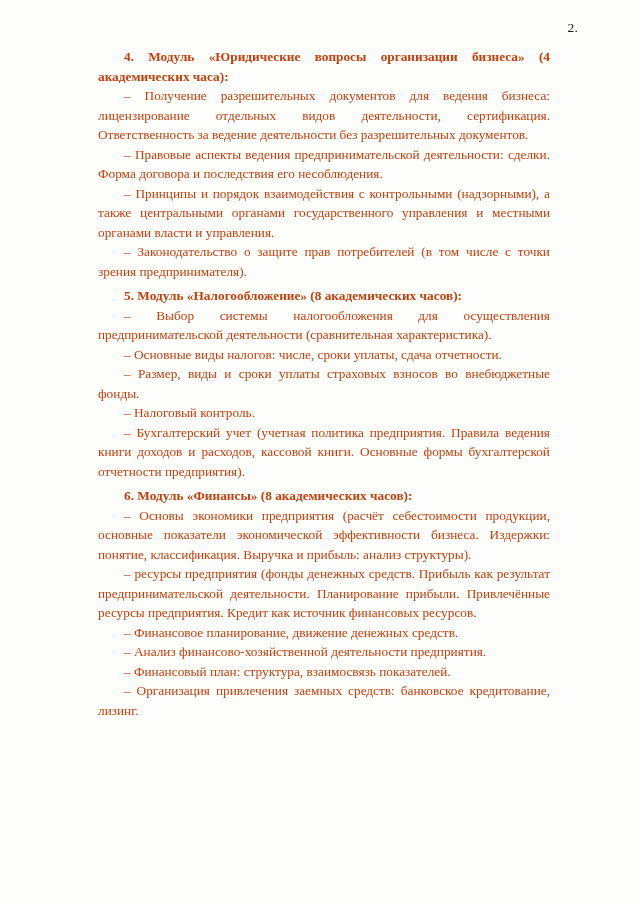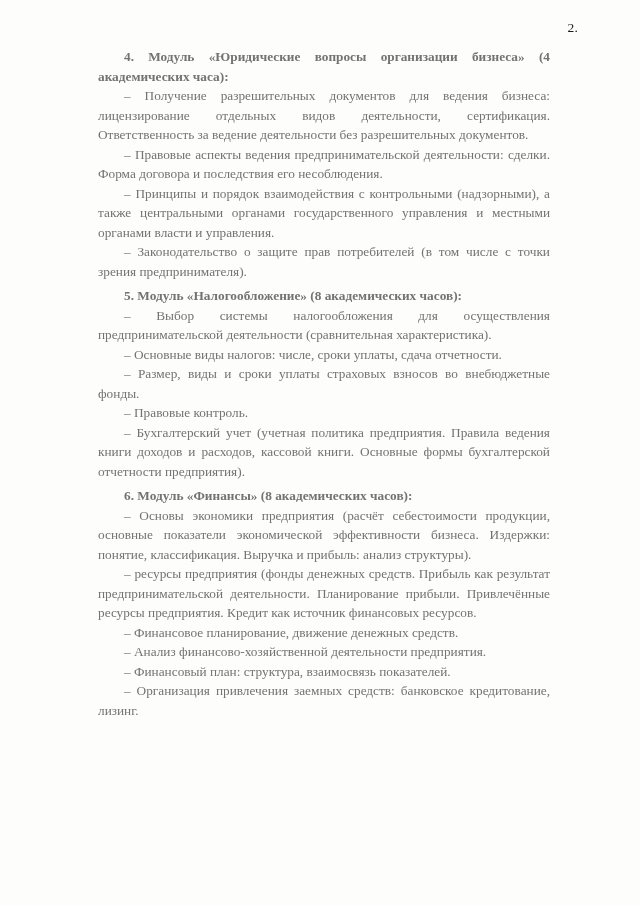--- a/index.html
+++ b/index.html
@@ -33,21 +33,21 @@
   }
   .content {
     position: absolute;
     left: 98px;
     top: 47px;
     width: 452px;
     font-size: 13.3px;
     line-height: 19.5px;
     text-align: justify;
     text-justify: inter-word;
-    color: #737373;
+    color: #c2410c;
   }
   .section {
     margin-bottom: 0;
   }
   .section + .section {
     margin-top: 5px;
   }
   .heading {
     font-weight: bold;
     text-indent: 26px;
@@ -81,21 +81,21 @@
       <p class="para">– Правовые аспекты ведения предпринимательской деятельности: сделки. Форма договора и последствия его несоблюдения.</p>
       <p class="para">– Принципы и порядок взаимодействия с контрольными (надзорными), а также центральными органами государственного управления и местными органами власти и управления.</p>
       <p class="para">– Законодательство о защите прав потребителей (в том числе с точки зрения предпринимателя).</p>
     </div>
 
     <div class="section">
       <p class="heading">5. Модуль «Налогообложение» (8 академических часов):</p>
       <p class="para">– Выбор системы налогообложения для осуществления предпринимательской деятельности (сравнительная характеристика).</p>
       <p class="para">– Основные виды налогов: числе, сроки уплаты, сдача отчетности.</p>
       <p class="para">– Размер, виды и сроки уплаты страховых взносов во внебюджетные фонды.</p>
-      <p class="para">– Правовые контроль.</p>
+      <p class="para">– Налоговый контроль.</p>
       <p class="para">– Бухгалтерский учет (учетная политика предприятия. Правила ведения книги доходов и расходов, кассовой книги. Основные формы бухгалтерской отчетности предприятия).</p>
     </div>
 
     <div class="section">
       <p class="heading">6. Модуль «Финансы» (8 академических часов):</p>
       <p class="para">– Основы экономики предприятия (расчёт себестоимости продукции, основные показатели экономической эффективности бизнеса. Издержки: понятие, классификация. Выручка и прибыль: анализ структуры).</p>
       <p class="para">– ресурсы предприятия (фонды денежных средств. Прибыль как результат предпринимательской деятельности. Планирование прибыли. Привлечённые ресурсы предприятия. Кредит как источник финансовых ресурсов.</p>
       <p class="para">– Финансовое планирование, движение денежных средств.</p>
       <p class="para">– Анализ финансово-хозяйственной деятельности предприятия.</p>
       <p class="para">– Финансовый план: структура, взаимосвязь показателей.</p>

